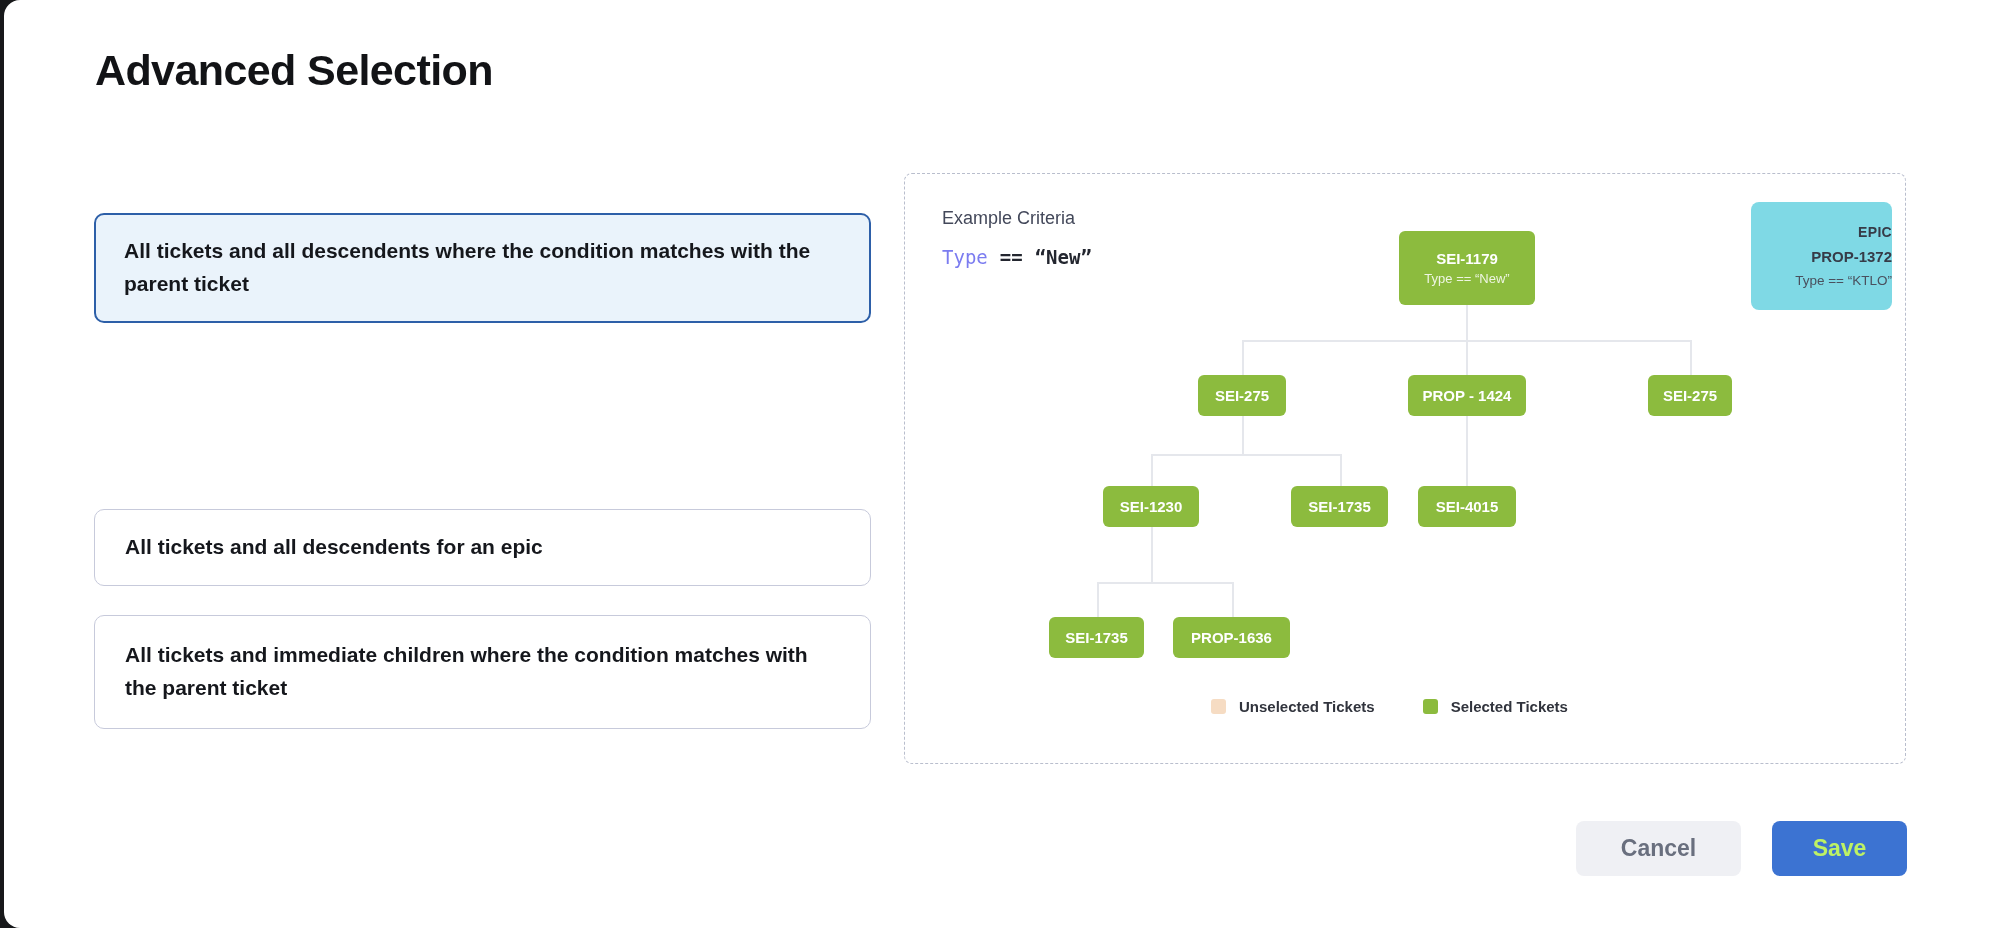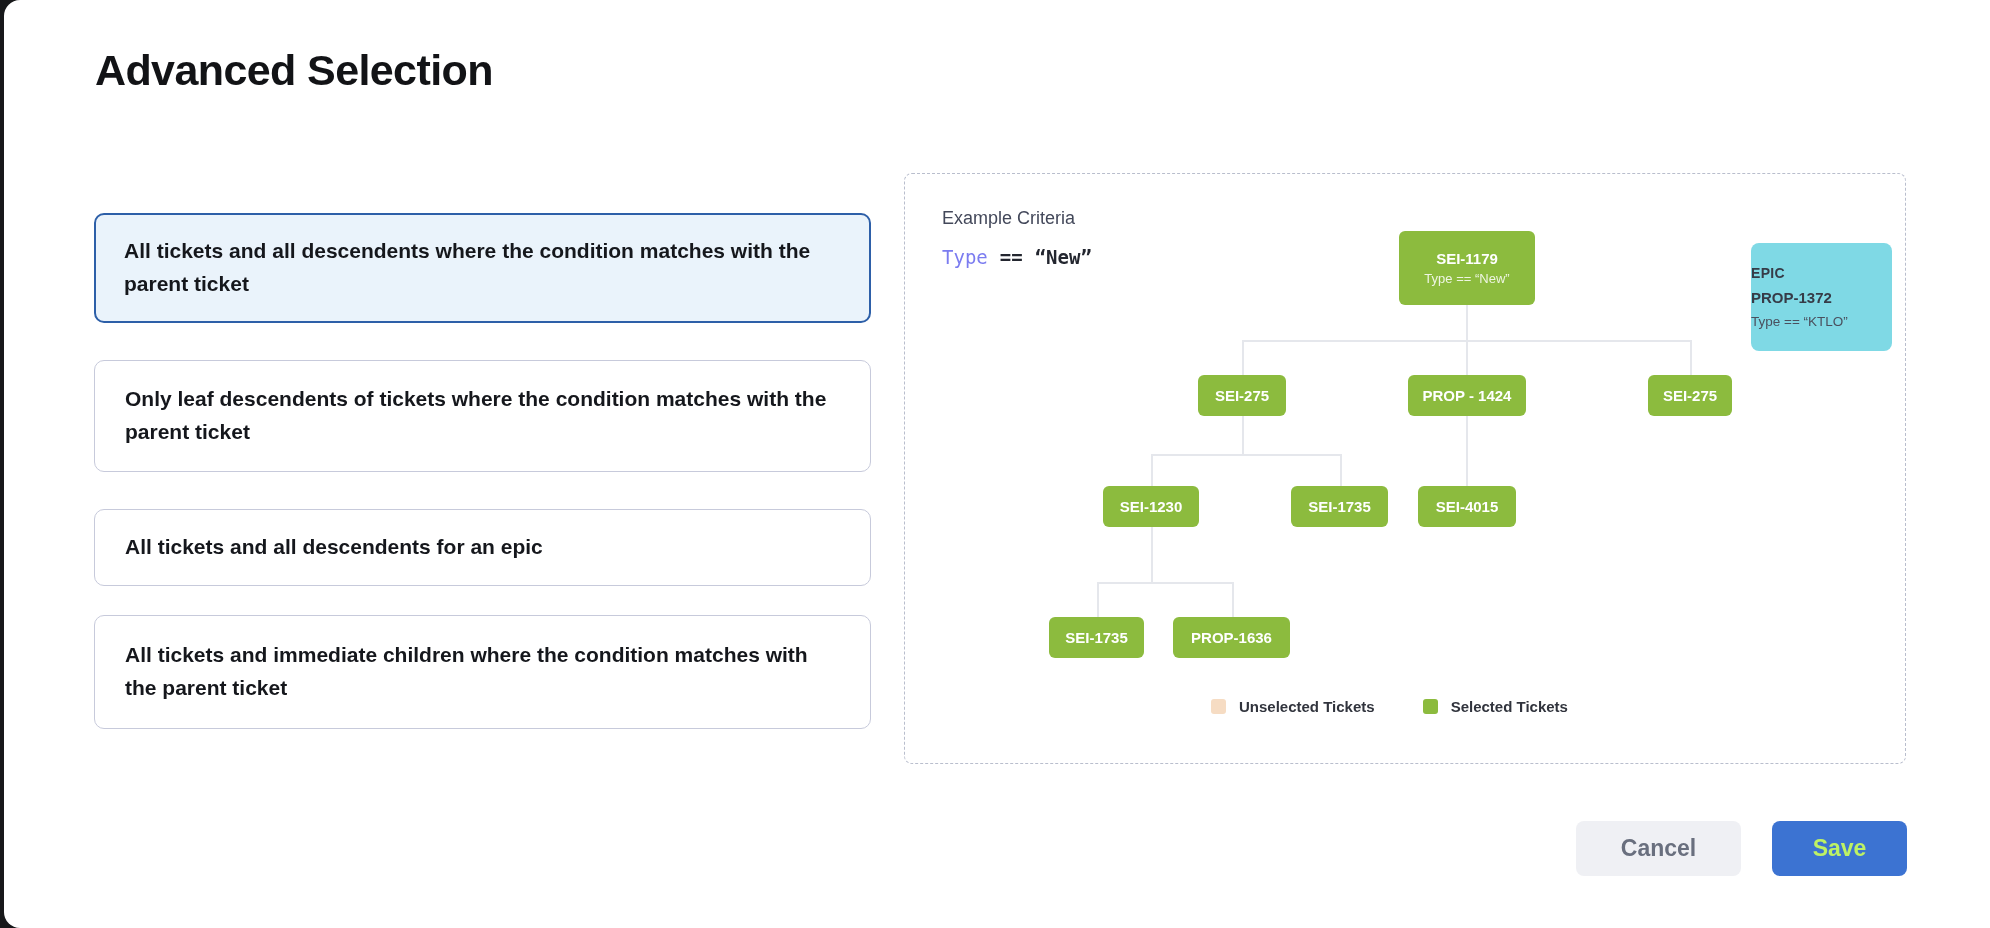--- a/index.html
+++ b/index.html
@@ -60,21 +60,21 @@
   .n3b { left:386px; top:312px; width:97px;  height:41px; }
   .n3c { left:513px; top:312px; width:98px;  height:41px; }
   .n4a { left:144px; top:443px; width:95px;  height:41px; }
   .n4b { left:268px; top:443px; width:117px; height:41px; }
   .cn { position:absolute; background:#E5E7EC; }
   .cn.v { width:2px; } .cn.h { height:2px; }
   
   .epic {
     position:absolute; left:846px; top:28px; width:141px; height:108px;
     background:#7FD9E5; border-radius:8px;
-    display:flex; flex-direction:column; align-items:flex-start; justify-content:center; gap:8px;margin-top:41px;
+    display:flex; flex-direction:column; align-items:flex-end; justify-content:center; gap:8px;
   }
   .epic-title { font-size:14px; font-weight:700; color:#363B47; letter-spacing:0.3px; }
   .epic-id    { font-size:15px; font-weight:700; color:#363B47; }
   .epic-cond  { font-size:13.5px; color:#4A505E; }
   
   .legend {
     position:absolute; left:306px; top:524px;
     display:flex; align-items:center;
     font-size:15px; font-weight:700; color:#31343D;
   }
@@ -93,23 +93,20 @@
 </style>
 </head>
 <body>
 
 <div class="sheet">
 
   <div class="page-title">Advanced Selection</div>
 
   <div class="option selected" id="opt1">
     <span>All tickets and all descendents where the condition matches with the parent ticket</span>
-  </div>
-  <div class="option" id="opt2">
-    <span>Only leaf descendents of tickets where the condition matches with the parent ticket</span>
   </div>
   <div class="option" id="opt3">
     <span>All tickets and all descendents for an epic</span>
   </div>
   <div class="option" id="opt4">
     <span>All tickets and immediate children where the condition matches with the parent ticket</span>
   </div>
 
   <div class="panel">
 

